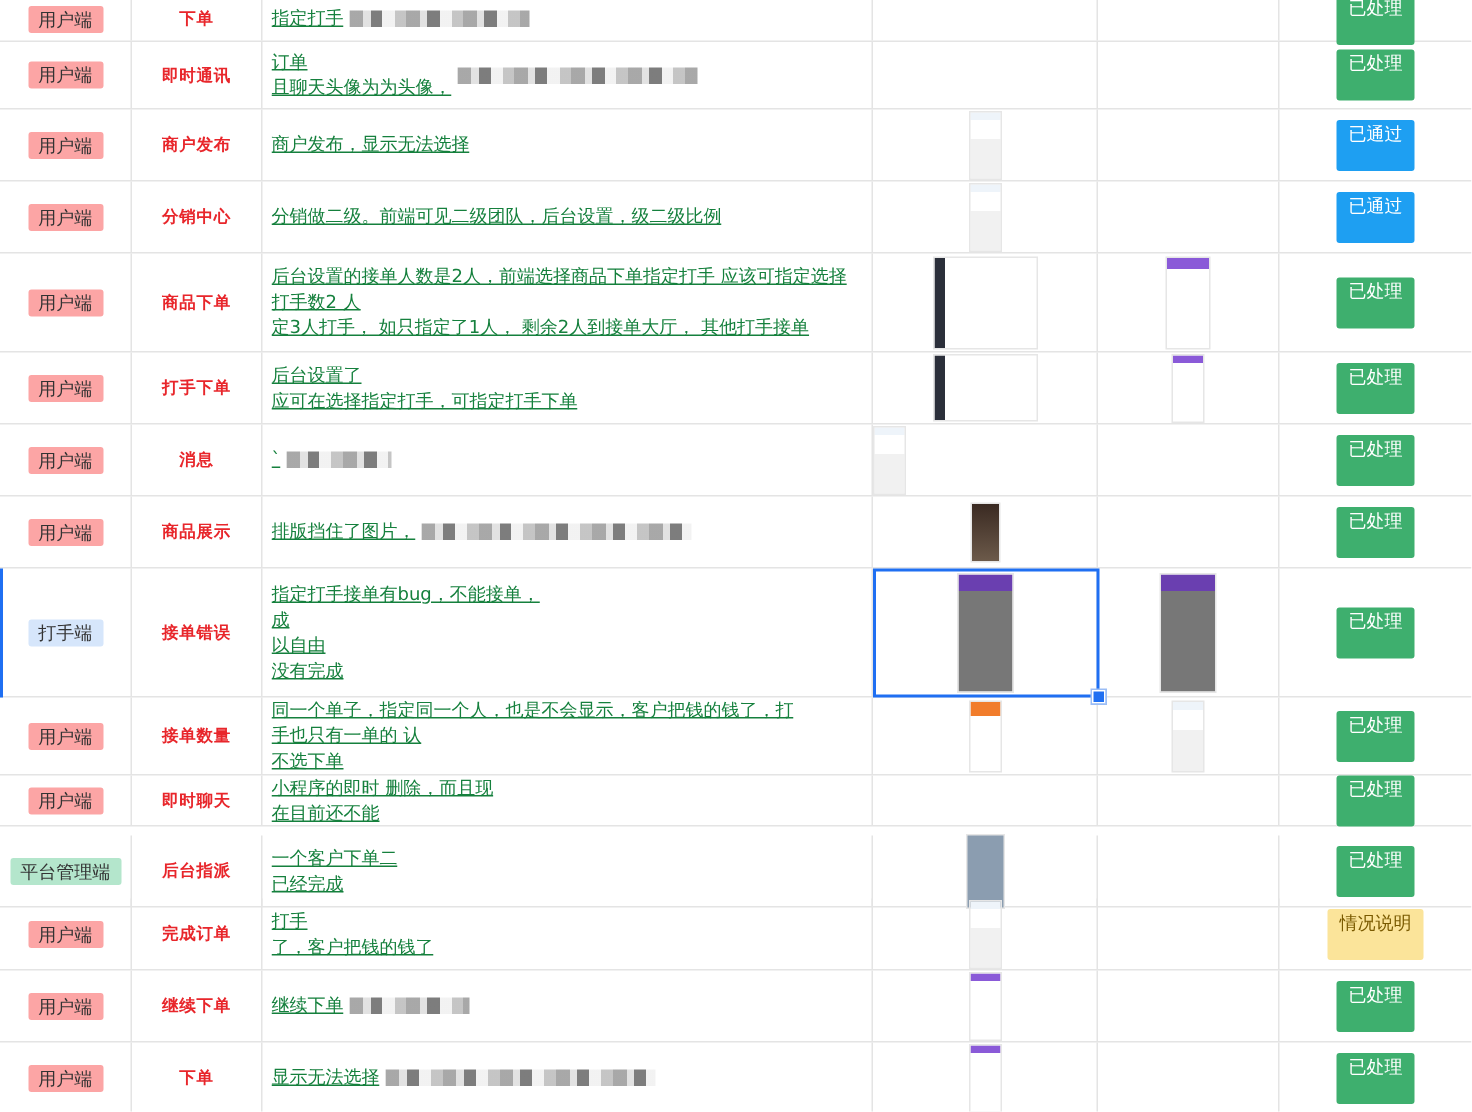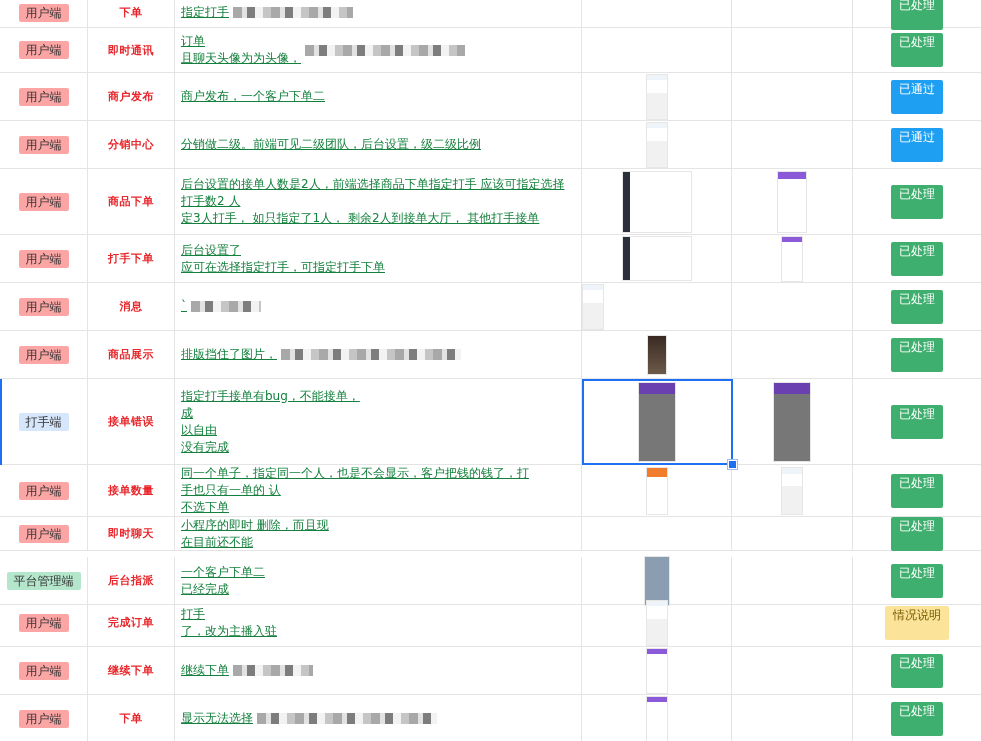--- a/index.html
+++ b/index.html
@@ -80,21 +80,21 @@
   </div>
 
   <div class="row" style="top:75px;height:48px;">
     <div class="cell c-end">
         <span class="tag user">用户端</span>
       </div>
     <div class="cell c-mod">
         <span class="module">商户发布</span>
       </div>
     <div class="cell c-desc">
-        <span class="desc-text">商户发布，一个客户下单二</span>
+        <span class="desc-text">商户发布，显示无法选择</span>
       </div>
     <div class="cell c-img1">
         <div class="thumb" style="height:46px"></div>
       </div>
     <div class="cell c-img2"></div>
     <div class="cell c-status">
         <span class="status pass">已通过</span>
       </div>
   </div>
 
@@ -288,21 +288,21 @@
 
   <div class="row" style="top:601px;height:48px;">
     <div class="cell c-end">
         <span class="tag user">用户端</span>
       </div>
     <div class="cell c-mod">
         <span class="module">完成订单</span>
       </div>
     <div class="cell c-desc">
         <span class="desc-text">打手
-了，改为主播入驻</span>
+了，客户把钱的钱了</span>
       </div>
     <div class="cell c-img1">
         <div class="thumb" style="height:46px"></div>
       </div>
     <div class="cell c-img2"></div>
     <div class="cell c-status">
         <span class="status note">情况说明</span>
       </div>
   </div>
 

